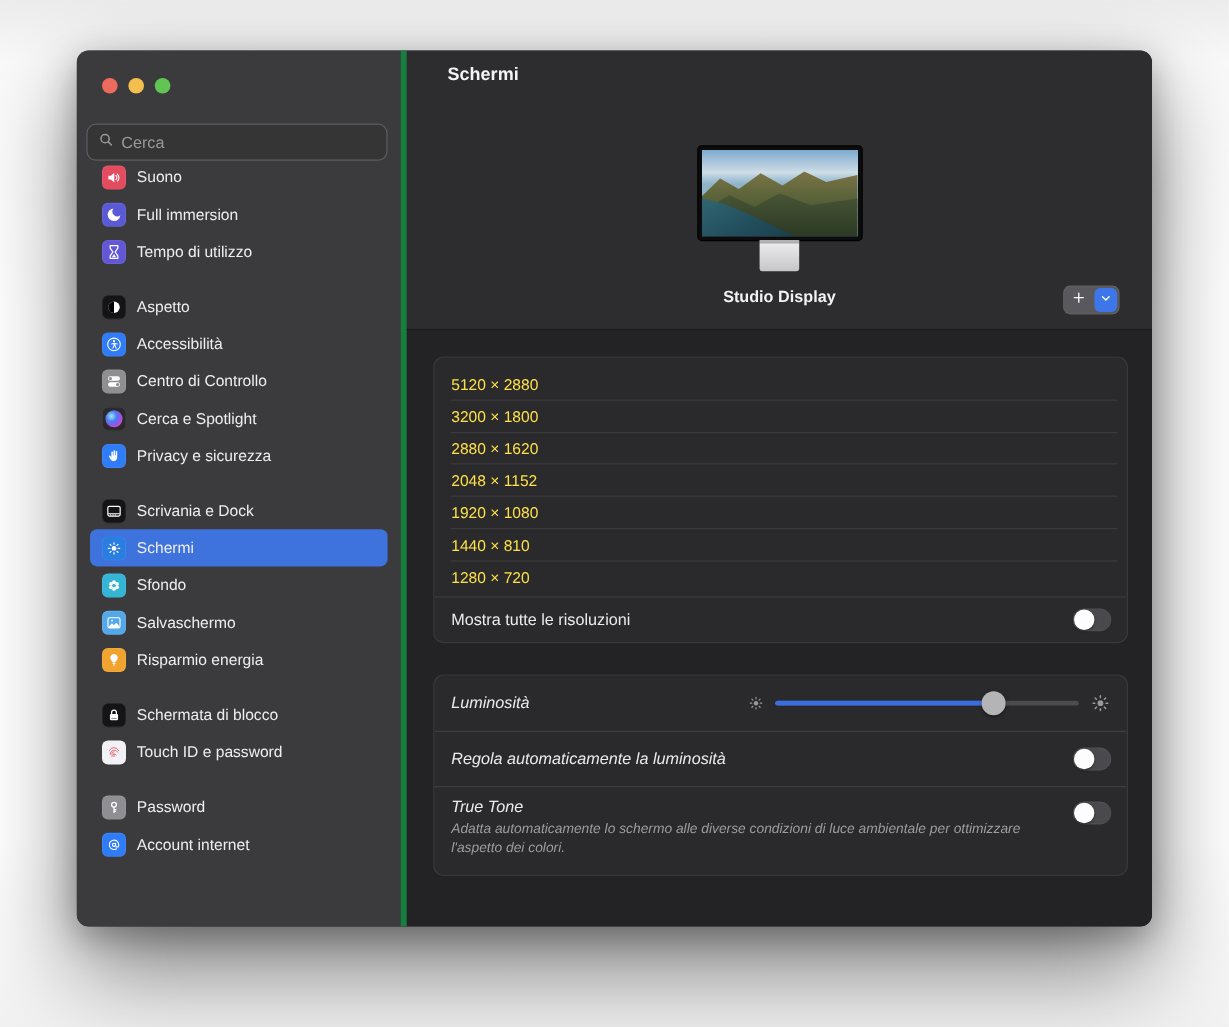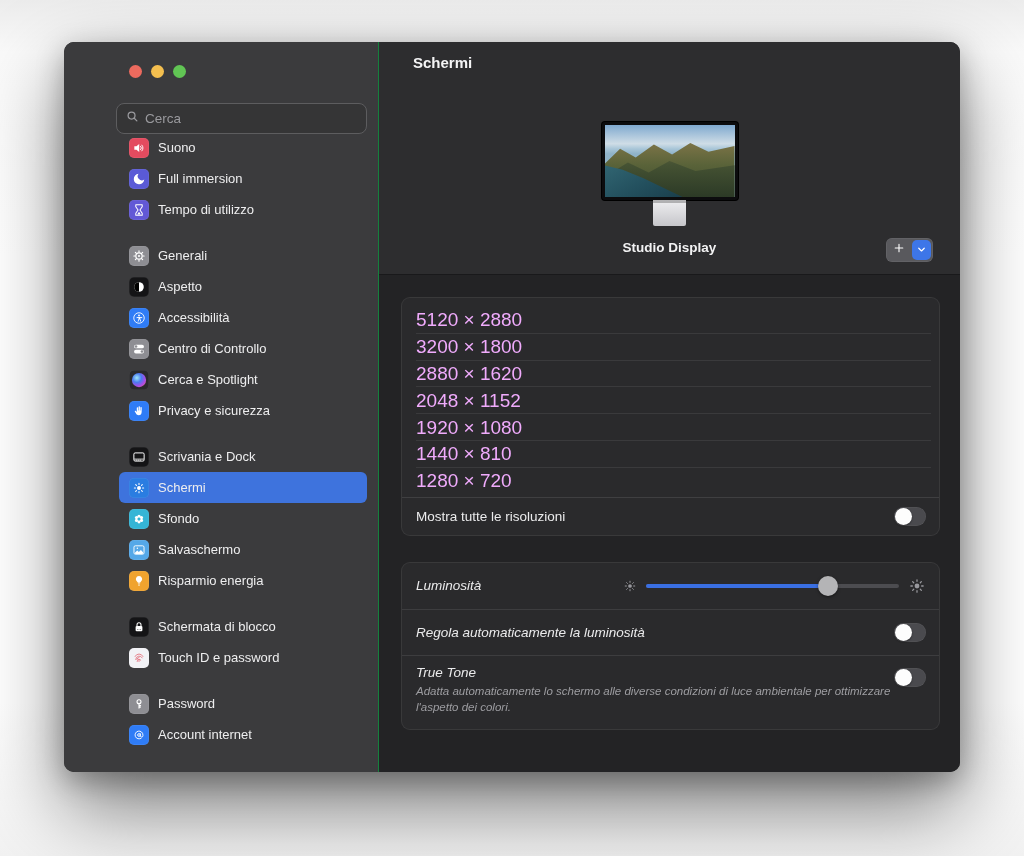--- a/index.html
+++ b/index.html
@@ -4,22 +4,22 @@
 <style>
   html,body{margin:0;padding:0;background:#fff;}
   .stage{position:relative;width:1024px;height:856px;overflow:hidden;
          font-family:"Liberation Sans","DejaVu Sans",sans-serif;
          background:linear-gradient(180deg,#ececec 0%,#fafafa 6%,#ffffff 30%,#ffffff 82%,#f2f2f2 100%);}
   
   .window{position:absolute;left:64px;top:42px;width:896px;height:730px;border-radius:10px;
           overflow:hidden;display:flex;background:#222224;
           box-shadow:0 35px 80px rgba(0,0,0,.5),0 8px 28px rgba(0,0,0,.28);}
   
-  .sidebar{width:270px;min-width:270px;background:#3b3b3d;border-right:1px solid #15803d;
-           position:relative;overflow:hidden;padding-left:44px;}
+  .sidebar{width:270px;min-width:270px;background:#3b3b3d;border-right:5px solid #15803d;
+           position:relative;overflow:hidden;}
   .traffic{display:flex;gap:9px;padding:23px 0 0 21px;}
   .tl{width:13px;height:13px;border-radius:50%;display:inline-block;}
   .tl.red{background:#ec6a5e;}   .tl.yellow{background:#f4bf4f;}   .tl.green{background:#61c554;}
   .search{margin:25px 11px 0 8px;height:29px;border:1px solid #5d5d5f;border-radius:8px;
           background:rgba(0,0,0,.10);display:flex;align-items:center;padding:0 8px;gap:5px;color:#9a9a9e;}
   .search svg{width:15px;height:15px;flex:none;}
   .search .ph{font-size:13.5px;color:#9a9a9e;}
   .nav{margin-top:2px;padding:0 11px;overflow:hidden;}
   .nav-group{margin-bottom:15px;text-align:center;}
   .nav-group:first-child .nav-item:first-child{margin-top:-4px;}
@@ -56,21 +56,21 @@
   .addctl .segplus svg{width:14px;height:14px;}
   .addctl .segmenu{width:19px;height:20px;margin-right:2px;border-radius:5px;background:#3d76e8;
           display:flex;align-items:center;justify-content:center;}
   .addctl .segmenu svg{width:11px;height:11px;}
   .content{flex:1;background:#232325;border-top:1px solid #19191b;padding:22px 20px 0 22px;}
   .card{background:#2a2a2c;border:1px solid rgba(255,255,255,.07);border-radius:9px;overflow:hidden;}
   .card + .card{margin-top:26px;font-style:italic;}
   
   .res-list{list-style:none;margin:0;padding:9px 6px 2px 6px;}
   .res-row{height:26.8px;display:flex;align-items:center;padding:0 8px;margin:0;
-           font-size:19px;color:#f0abfc;border-radius:5px;position:relative;}
+           font-size:13px;color:#fde047;border-radius:5px;position:relative;}
   .res-row:not(:last-child):after{content:"";position:absolute;left:8px;right:2px;bottom:0;
            height:1px;background:rgba(255,255,255,.08);}
   .res-row.selected{background:#59595d;}
   .res-row.selected:after{display:none;}
   .show-all{height:37px;display:flex;align-items:center;justify-content:space-between;
             padding:0 13px 0 14px;border-top:1px solid rgba(255,255,255,.10);
             font-size:13.5px;color:#ebebec;}
   
   .set-row{display:flex;align-items:center;justify-content:space-between;padding:0 13px 0 14px;
            font-size:13.5px;color:#ebebec;position:relative;}
@@ -138,32 +138,20 @@
               <span class="nav-icon" style="background: rgb(98, 88, 214);">
                 <svg viewBox="0 0 24 24" width="100%" height="100%" xmlns="http://www.w3.org/2000/svg">
                   <path d="M6.5 3h11v3.4L13.6 12l3.9 5.6V21h-11v-3.4L10.4 12 6.5 6.4V3z" fill="none" stroke="#fff" stroke-width="1.8" stroke-linejoin="round"></path>
                   <path d="M9 19.5h6L12 15z" fill="#fff"></path>
                 </svg>
               </span>
               <span>Tempo di utilizzo</span>
             </div>
           </div>
           <div class="nav-group">
-            <div class="nav-item">
-              <span class="nav-icon" style="background: rgb(142, 142, 147);">
-                <svg viewBox="0 0 24 24" width="100%" height="100%" xmlns="http://www.w3.org/2000/svg">
-                  <circle cx="12" cy="12" r="5.4" fill="none" stroke="#fff" stroke-width="2"></circle>
-                  <circle cx="12" cy="12" r="1.8" fill="#fff"></circle>
-                  <g stroke="#fff" stroke-width="2" stroke-linecap="round">
-                    <path d="M12 3.2v2.4M12 18.4v2.4M3.2 12h2.4M18.4 12h2.4M5.8 5.8l1.7 1.7M16.5 16.5l1.7 1.7M18.2 5.8l-1.7 1.7M7.5 16.5l-1.7 1.7"></path>
-                  </g>
-                </svg>
-              </span>
-              <span>Generali</span>
-            </div>
             <div class="nav-item">
               <span class="nav-icon" style="background: rgb(20, 20, 22);">
                 <svg viewBox="0 0 24 24" width="100%" height="100%" xmlns="http://www.w3.org/2000/svg">
                   <circle cx="12" cy="12" r="8.2" fill="#fff"></circle>
                   <path d="M12 3.8a8.2 8.2 0 000 16.4z" fill="#000"></path>
                 </svg>
               </span>
               <span>Aspetto</span>
             </div>
             <div class="nav-item">

